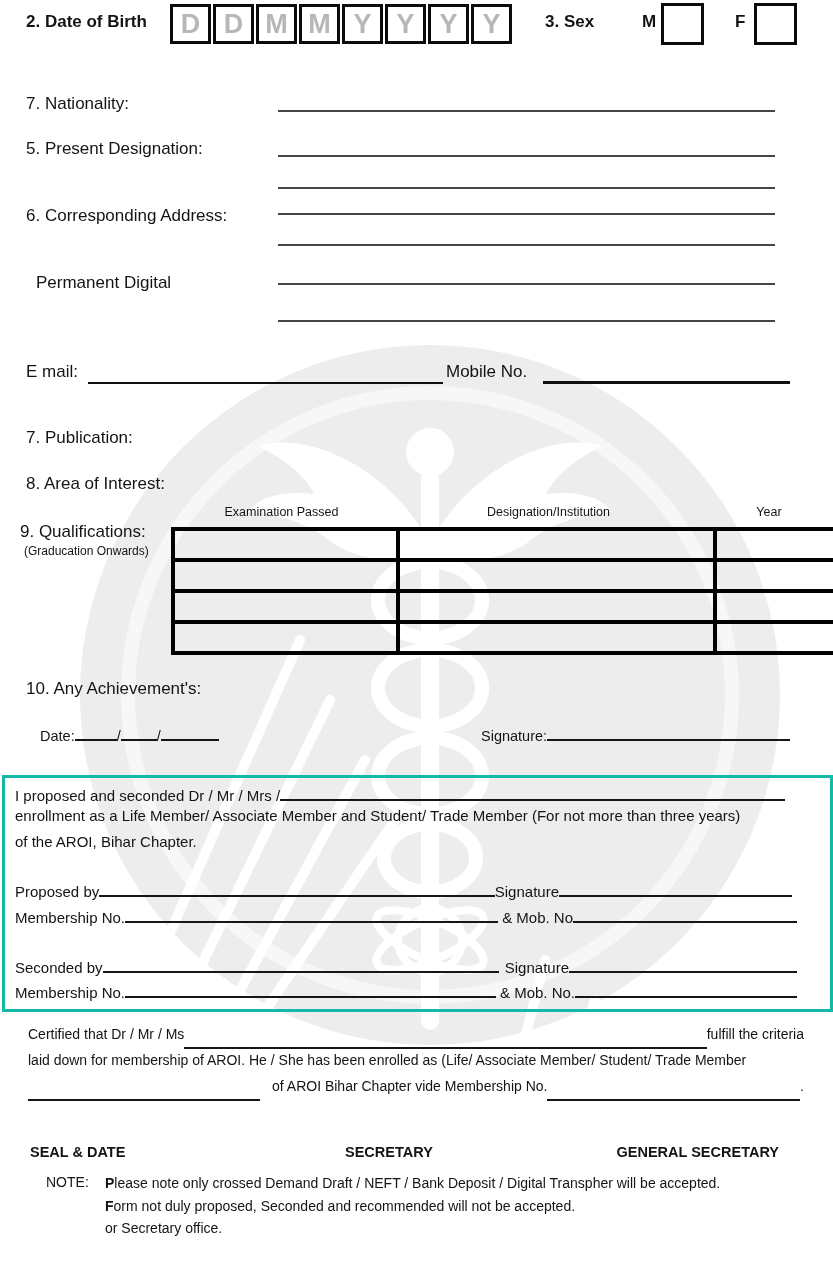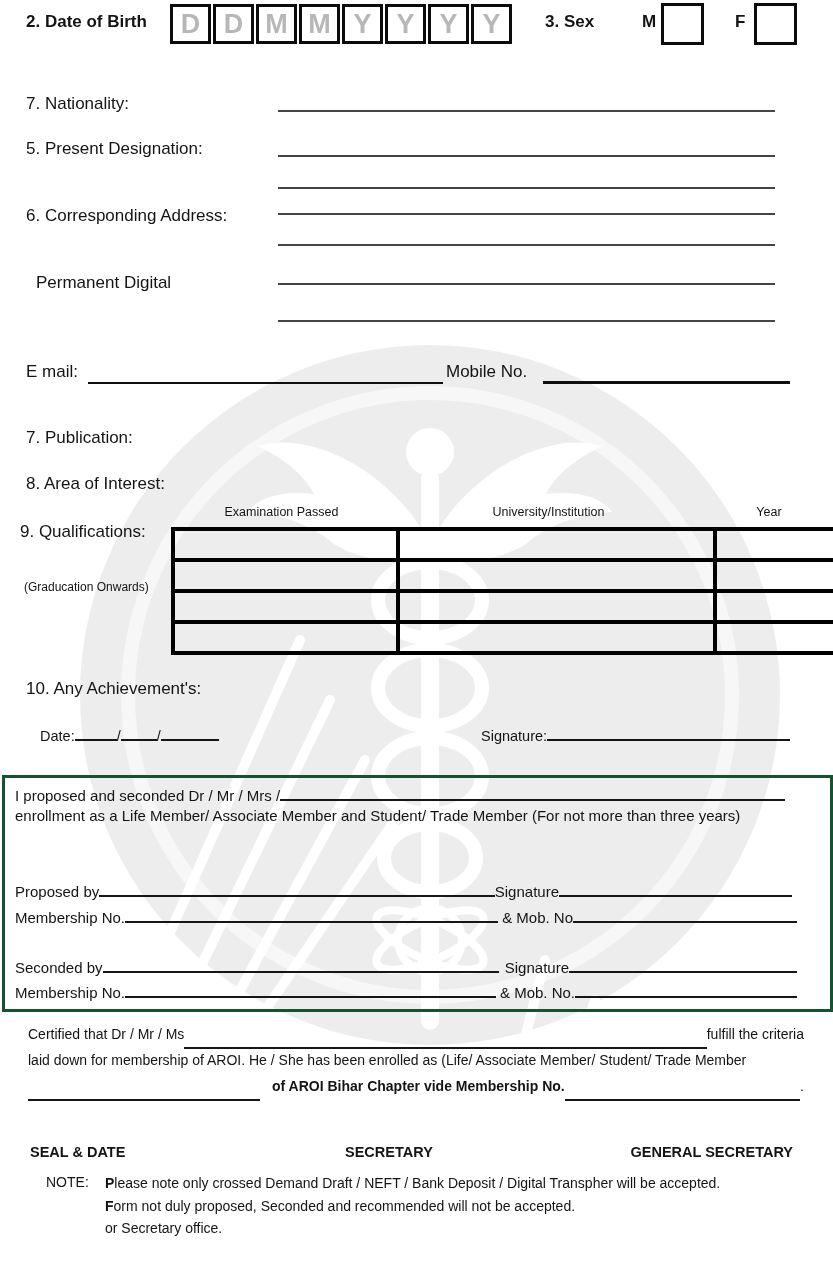--- a/index.html
+++ b/index.html
@@ -6,21 +6,21 @@
   .page {
     position:relative; width:833px; height:1280px; margin:0 auto;
     background:#ffffff; overflow:hidden;
     font-family:"Liberation Sans", sans-serif; color:#141414;
   }
   .watermark { position:absolute; left:0; top:0; z-index:0; }
   .content { position:absolute; inset:0; z-index:1; }
   .abs { position:absolute; }
   .lbl { font-size:17px; white-space:nowrap; }
   .b { font-weight:bold; }
-  .small { font-size:12px;margin-top:36px; }
+  .small { font-size:12px; }
   
   .wline { height:0; border-bottom:2px solid #454545; }
   
   .kline { height:0; border-bottom:2px solid #0f0f0f; }
   .kline3 { height:0; border-bottom:3px solid #0f0f0f; }
   
   .dob-row { display:flex; gap:2px; }
   .dob-cell {
     width:41px; height:40px; box-sizing:border-box; border:3px solid #0b0b0b;
     display:flex; align-items:center; justify-content:center;
@@ -31,21 +31,21 @@
   table.quals { border-collapse:collapse; table-layout:fixed; background:transparent; }
   table.quals td { border:4px solid #000; height:27px; padding:0; }
   .thead { font-size:12.5px; text-align:center; white-space:nowrap; }
   
   .frow { display:flex; align-items:flex-end; }
   .frow .t { white-space:nowrap; }
   .fill { flex:1; border-bottom:2px solid #161616; margin-bottom:3px; }
   .fillw { border-bottom:2px solid #161616; margin-bottom:3px; }
   .box {
     position:absolute; left:2px; top:775px; width:825px; height:231px;
-    border:3px solid #14532d; font-size:15px; background:transparent;
+    border:3px solid #14b8a6; font-size:15px; background:transparent;
   }
   .box .row { position:absolute; left:10px; right:10px; height:22px; font-size:15px; }
   .cert { position:absolute; left:28px; top:1026px; width:776px; font-size:14px; }
   .cert .crow { height:26px; display:flex; }
   .sig-row { position:absolute; top:1144px; left:0; width:833px; font-size:14.5px; font-weight:bold; }
   .note-line { font-size:14px; line-height:22.5px; white-space:nowrap; }
   .flb::first-letter { font-weight:bold; }
 </style>
 </head>
 <body>
@@ -123,21 +123,21 @@
 
     <div class="abs lbl" style="left:26px; top:362px;">E mail:</div>
     <div class="abs kline" style="left:88px; top:382px; width:355px;"></div>
     <div class="abs lbl" style="left:446px; top:362px;">Mobile No.</div>
     <div class="abs kline3" style="left:543px; top:381px; width:247px;"></div>
 
     <div class="abs lbl" style="left:26px; top:428px;">7. Publication:</div>
     <div class="abs lbl" style="left:26px; top:474px;">8. Area of Interest:</div>
 
     <div class="abs thead" style="left:171px; top:505px; width:221px;">Examination Passed</div>
-    <div class="abs thead" style="left:392px; top:505px; width:313px;">University/Institution</div>
+    <div class="abs thead" style="left:392px; top:505px; width:313px;">Designation/Institution</div>
     <div class="abs thead" style="left:705px; top:505px; width:128px;">Year</div>
 
     <div class="abs lbl" style="left:20px; top:522px;">9. Qualifications:</div>
     <div class="abs small" style="left:24px; top:544px;">(Graducation Onwards)</div>
 
     <table class="quals abs" style="left:171px; top:527px; width:662px;">
       <tbody>
           <tr>
         <td style="width:221px;"></td>
         <td style="width:313px;"></td>
@@ -175,20 +175,21 @@
       <span class="t">Signature:</span>
       <span class="fill"></span>
     </div>
 
     <div class="box">
       <div class="row frow" style="top:4px;">
         <span class="t">I proposed and seconded Dr / Mr / Mrs /</span>
         <span class="fill" style="margin-right:35px;"></span>
       </div>
       <div class="row" style="top:29px;">enrollment as a Life Member/ Associate Member and Student/ Trade Member (For not more than three years)</div>
+      <div class="row" style="top:55px;">of the AROI, Bihar Chapter.</div>
 
       <div class="row frow" style="top:100px; right:38px;">
         <span class="t">Proposed by</span>
         <span class="fill"></span>
         <span class="t">Signature</span>
         <span class="fillw" style="width:233px;"></span>
       </div>
       <div class="row frow" style="top:126px; right:33px;">
         <span class="t">Membership No.</span>
         <span class="fill"></span>
@@ -212,30 +213,30 @@
 
     <div class="cert">
       <div class="crow">
         <span class="t">Certified that  Dr / Mr / Ms</span>
         <span class="fill"></span>
         <span class="t">fulfill the criteria</span>
       </div>
       <div class="crow">laid down for membership of AROI. He / She has been enrolled as (Life/ Associate Member/ Student/ Trade Member</div>
       <div class="crow">
         <span class="fillw" style="width:232px;"></span>
-        <span class="t" style="padding-left:12px;font-weight:bold;">of AROI Bihar Chapter vide Membership No.</span>
+        <span class="t" style="padding-left:12px;">of AROI Bihar Chapter vide Membership No.</span>
         <span class="fill"></span>
         <span class="t">.</span>
       </div>
     </div>
 
     <div class="sig-row">
       <span class="abs" style="left:30px;">SEAL &amp; DATE</span>
       <span class="abs" style="left:345px;">SECRETARY</span>
-      <span class="abs" style="right:40px;">GENERAL SECRETARY</span>
+      <span class="abs" style="right:54px;">GENERAL SECRETARY</span>
     </div>
 
     <div class="abs" style="left:46px; top:1174px; font-size:14px;">NOTE:</div>
     <div class="abs" style="left:105px; top:1172px; width:700px;">
       <div class="note-line flb">Please note only crossed Demand Draft / NEFT / Bank Deposit / Digital Transpher will be accepted.</div>
       <div class="note-line flb">Form not duly proposed, Seconded and recommended will not be accepted.</div>
       <div class="note-line">or Secretary office.</div>
     </div>
 
   </div>

